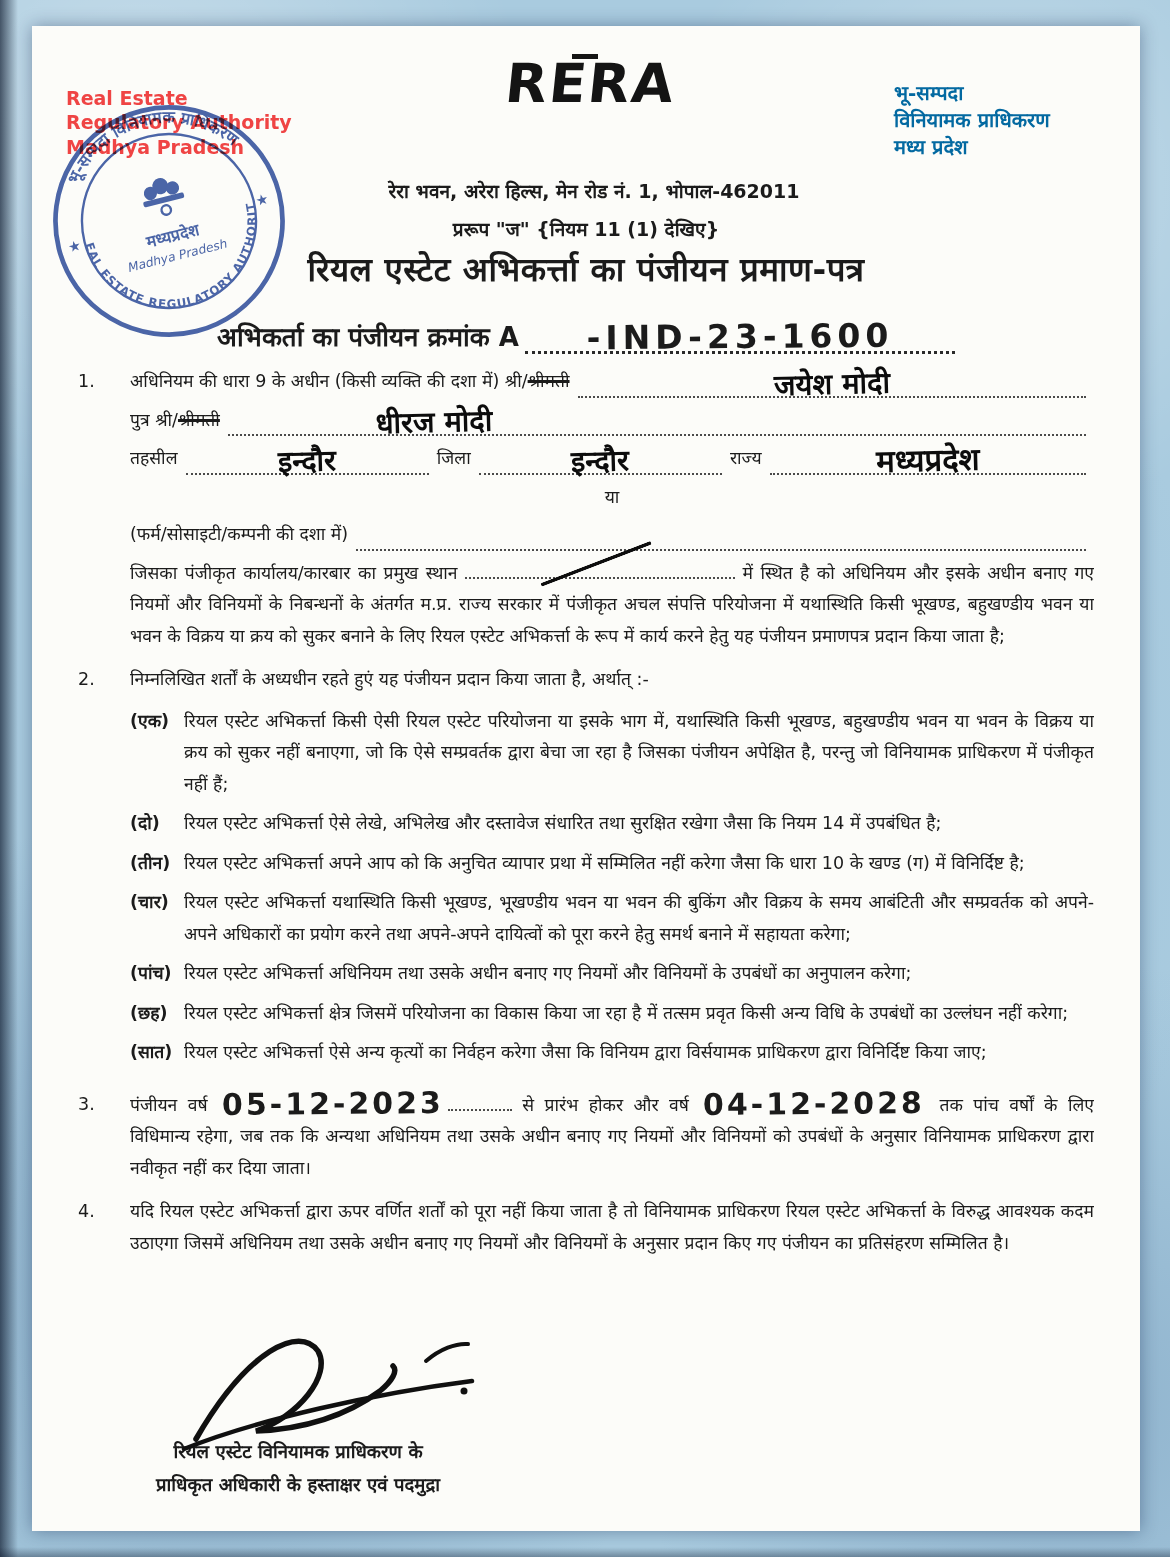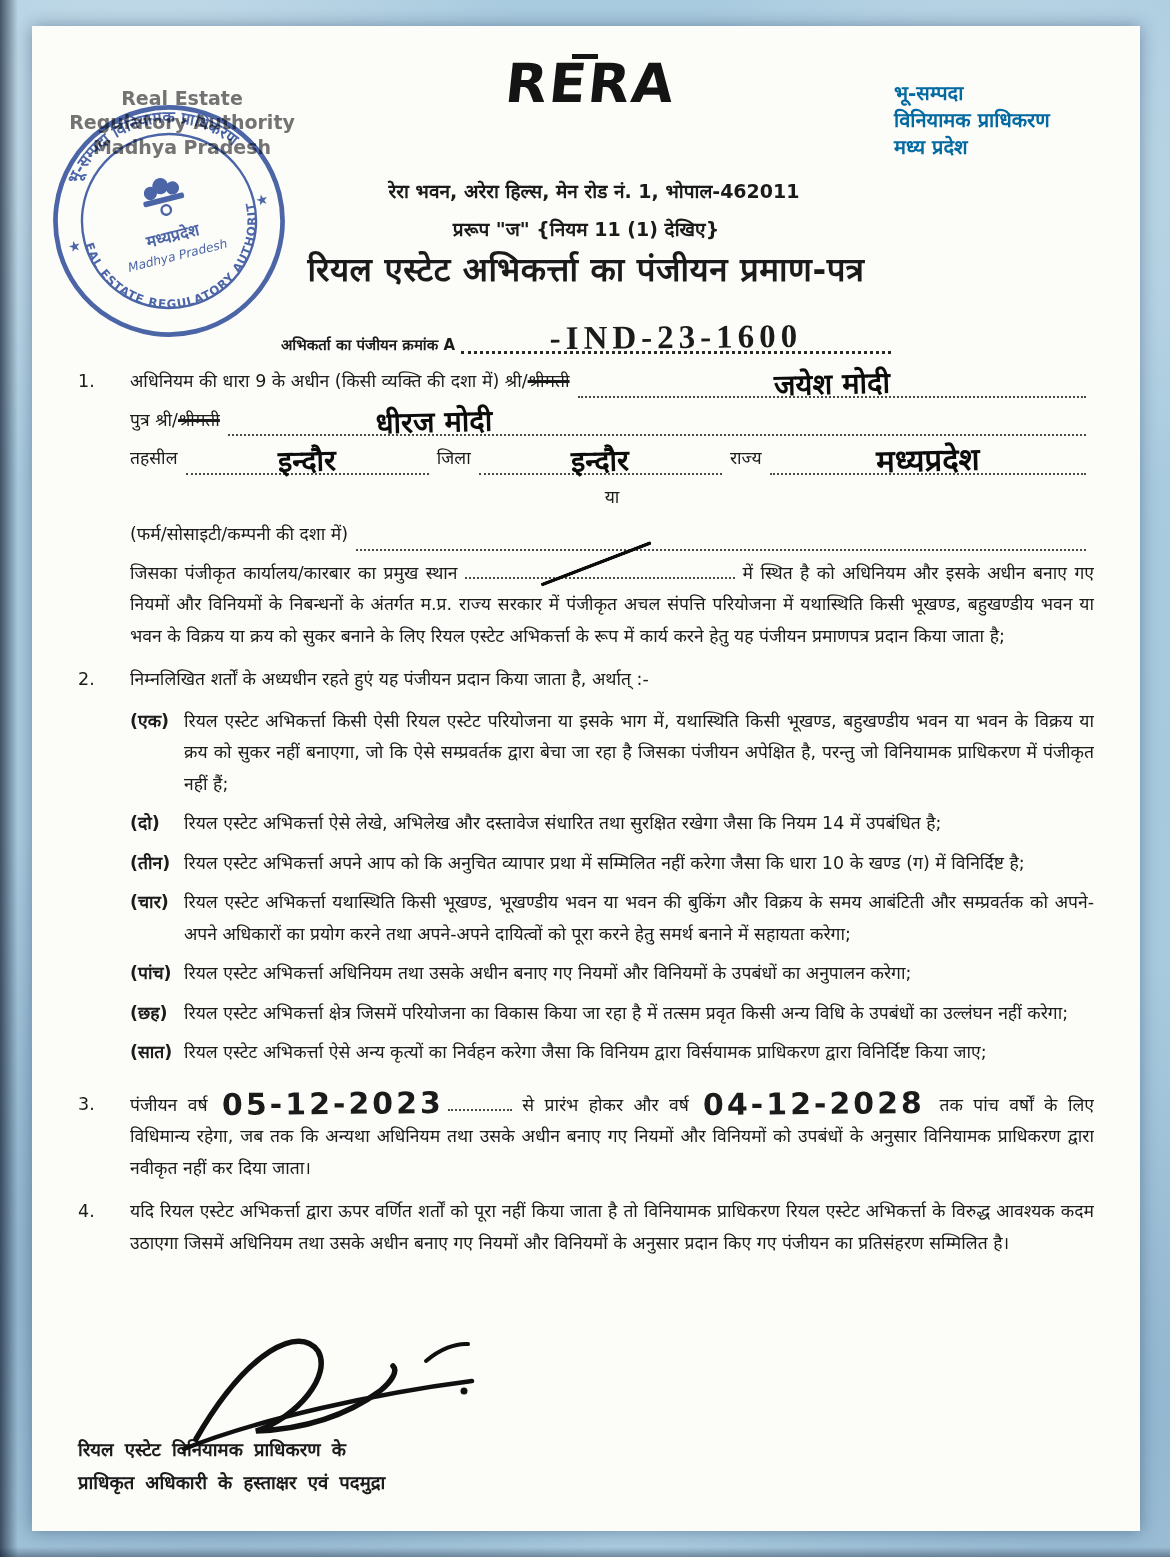--- a/index.html
+++ b/index.html
@@ -19,37 +19,37 @@
   }
   .edge-left{position:absolute;left:0;top:0;bottom:0;width:18px;
     background:linear-gradient(to right,rgba(5,15,35,.65),rgba(5,15,35,0));z-index:6;}
   .edge-bottom{position:absolute;left:0;bottom:0;right:0;height:10px;
     background:linear-gradient(to top,rgba(5,15,35,.35),rgba(5,15,35,0));z-index:6;}
 
   .page{position:absolute;left:32px;top:26px;right:30px;bottom:26px;
     background:#fcfcf9;box-shadow:0 0 16px rgba(15,35,75,.4);}
 
   
-  .hdr-left{position:absolute;top:60px;left:34px;width:232px;text-align:center;
-    color:#737373;font-weight:700;font-size:19px;line-height:1.28;z-index:2;}
+  .hdr-left{position:absolute;top:60px;left:34px;width:232px;
+    color:#ef4444;font-weight:700;font-size:19px;line-height:1.28;z-index:2;}
   .hdr-right{position:absolute;top:54px;right:34px;width:212px;text-align:left;
     color:#0369a1;font-weight:700;font-size:20px;line-height:1.35;}
   .stamp{position:absolute;top:72px;left:14px;width:246px;height:246px;
     transform:rotate(-14deg);opacity:.88;mix-blend-mode:multiply;z-index:3;}
   .logo-wrap{position:absolute;top:26px;left:0;width:100%;text-align:center;}
   .addr{position:absolute;top:152px;left:8px;width:100%;text-align:center;
     font-weight:700;font-size:19px;}
   .form-line{position:absolute;top:190px;left:0;width:100%;text-align:center;
     font-weight:700;font-size:19px;}
   .doc-title{position:absolute;top:220px;left:0;width:100%;text-align:center;
     font-weight:700;font-size:33px;letter-spacing:.5px;}
   .reg-row{position:absolute;top:292px;left:0;width:100%;text-align:center;}
-  .reg-label{font-weight:700;font-size:15px;vertical-align:bottom;margin-top:13px;}
+  .reg-label{font-weight:700;font-size:26px;vertical-align:bottom;margin-top:13px;}
   .reg-dots{display:inline-block;width:430px;border-bottom:3px dotted #2a2a2a;
-    position:relative;height:36px;vertical-align:bottom;margin-left:6px;font-family:Liberation Serif, serif;}
+    position:relative;height:36px;vertical-align:bottom;margin-left:6px;}
   .reg-no{position:absolute;left:50%;bottom:-5px;transform:translateX(-50%) rotate(-.5deg);
     font-size:33px;font-weight:700;letter-spacing:5px;white-space:nowrap;}
 
   
   .main{position:absolute;top:340px;left:46px;right:46px;bottom:138px;
     font-size:17.5px;line-height:1.8;overflow:hidden;}
   .clause{display:flex;gap:12px;margin-bottom:12px;}
   .cnum{flex:0 0 24px;text-align:left;}
   .cbody{flex:1;margin-left:16px;}
   .just{text-align:justify;}
@@ -76,22 +76,22 @@
     padding:0 4px;line-height:1;vertical-align:-3px;display:inline-block;transform:rotate(-.5deg);}
   .dots-small{display:inline-block;width:64px;border-bottom:2.5px dotted #4a4a4a;height:.9em;}
 
   
   .footer{position:absolute;left:46px;right:46px;bottom:30px;display:flex;
     justify-content:space-between;align-items:flex-end;}
   .f-left{font-weight:700;font-size:20px;line-height:2;padding-left:24px;}
   .f-date-wrap{display:inline-block;min-width:180px;border-bottom:2.5px dotted #4a4a4a;
     position:relative;height:28px;vertical-align:bottom;margin-left:8px;}
   .f-date{position:absolute;left:0;bottom:-2px;font-size:27px;letter-spacing:2px;}
-  .f-right{position:relative;width:440px;font-weight:700;
-    font-size:18.5px;line-height:1.75;font-family:Liberation Mono, monospace;}
+  .f-right{position:relative;width:440px;text-align:center;font-weight:700;
+    font-size:18.5px;line-height:1.75;}
   .signature{position:absolute;right:40px;bottom:42px;z-index:2;pointer-events:none;}
 </style>
 </head>
 <body>
 
 <div class="edge-left"></div>
 <div class="edge-bottom"></div>
 
 <div class="page">
 

